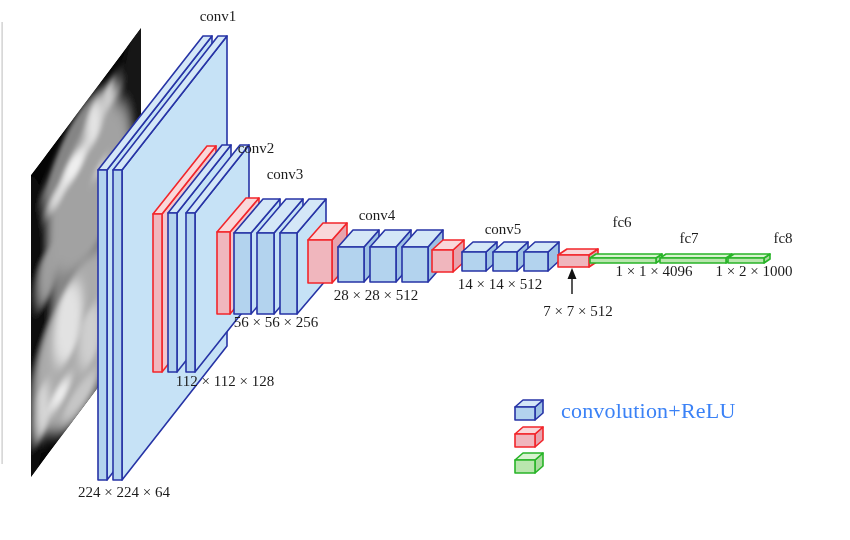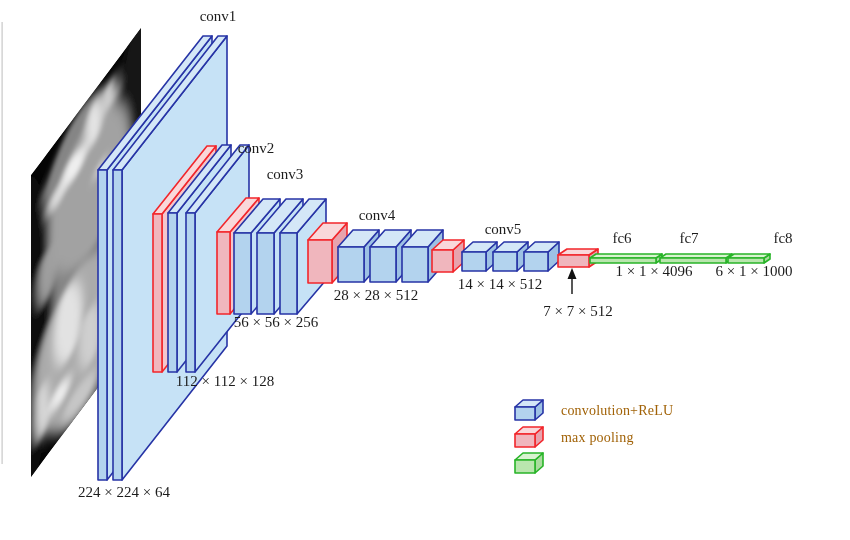--- a/index.html
+++ b/index.html
@@ -6,21 +6,21 @@
   #canvas{
     position:relative;width:850px;height:540px;background:#ffffff;overflow:hidden;
     font-family:"Liberation Serif","DejaVu Serif",serif;color:#1c1c1c;
   }
   #scene{position:absolute;left:0;top:0;}
   .lbl{
     position:absolute;transform:translateX(-50%);white-space:nowrap;
     font-size:15px;color:#1c1c1c;line-height:17px;
   }
   .legend-text{
-    position:absolute;white-space:nowrap;font-size:14px;line-height:20px;color:#a16207;
+    position:absolute;white-space:nowrap;font-size:22px;line-height:20px;color:#3b82f6;
     letter-spacing:0.2px;
     text-align:right;
   }
 </style>
 </head>
 <body>
 
 <div id="canvas">
 
   <svg id="scene" width="850" height="540" viewBox="0 0 850 540">
@@ -197,22 +197,21 @@
   <div class="lbl" style="left:377px;top:207px">conv4</div>
   <div class="lbl" style="left:503px;top:221px">conv5</div>
 
   <div class="lbl" style="left:124px;top:484px">224 × 224 × 64</div>
   <div class="lbl" style="left:225px;top:373px">112 × 112 × 128</div>
   <div class="lbl" style="left:276px;top:314px">56 × 56 × 256</div>
   <div class="lbl" style="left:376px;top:287px">28 × 28 × 512</div>
   <div class="lbl" style="left:500px;top:276px">14 × 14 × 512</div>
   <div class="lbl" style="left:578px;top:303px">7 × 7 × 512</div>
 
-  <div class="lbl" style="left:622px;top:230px">fc6</div>
+  <div class="lbl" style="left:622px;top:214px">fc6</div>
   <div class="lbl" style="left:689px;top:230px">fc7</div>
   <div class="lbl" style="left:783px;top:230px">fc8</div>
   <div class="lbl" style="left:654px;top:263px">1 × 1 × 4096</div>
-  <div class="lbl" style="left:754px;top:263px">6 × 1 × 1000</div>
+  <div class="lbl" style="left:754px;top:263px">1 × 2 × 1000</div>
 
   <div class="legend-text" style="left:561px;top:401px">convolution+ReLU</div>
-  <div class="legend-text" style="left:561px;top:428px">max pooling</div>
 
 </div>
 
 </body></html>

